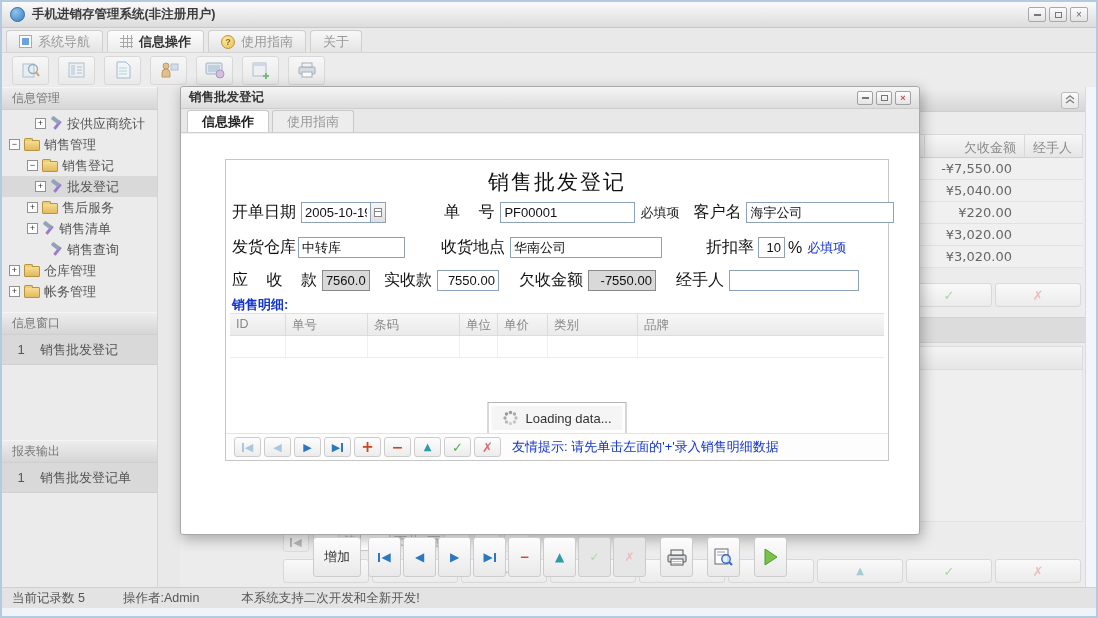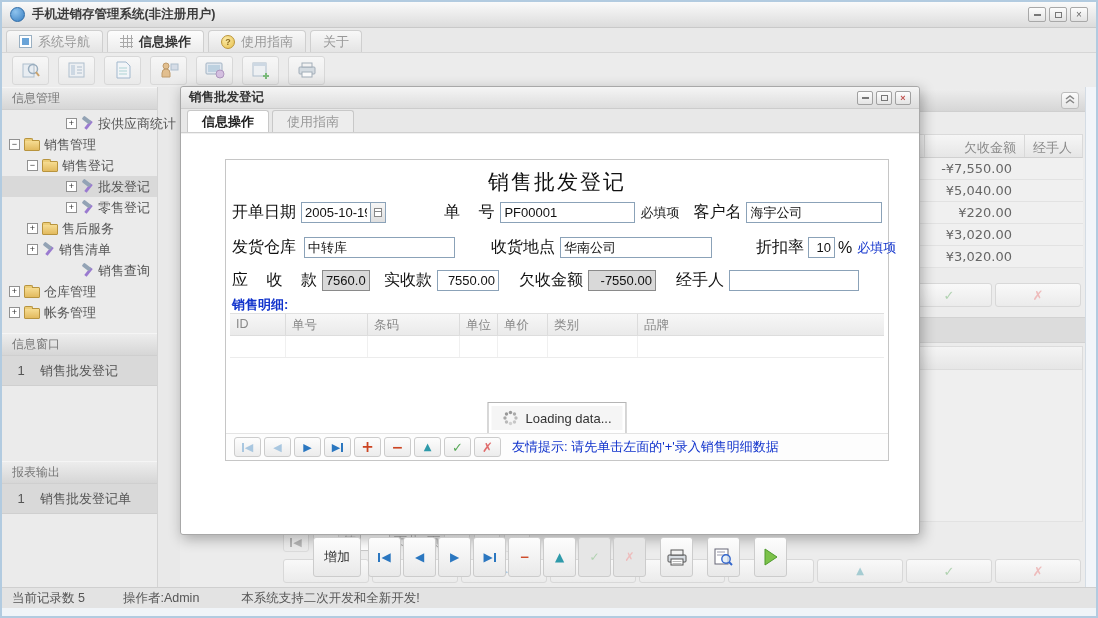--- a/index.html
+++ b/index.html
@@ -47,21 +47,21 @@
     display:flex;align-items:center;gap:9px;padding-left:10px;}
   .tbtn{width:37px;height:29px;border:1px solid #d2d2d2;border-radius:3px;
     background:linear-gradient(#fbfbfb,#e9e9e9);display:flex;align-items:center;justify-content:center;cursor:pointer;opacity:.75;}
   .tbtn svg{display:block;}
   
   .sidebar{position:absolute;left:0;top:85px;width:156px;bottom:28px;background:#ebebeb;border-right:1px solid #d4d4d4;}
   .shead{height:23px;background:linear-gradient(#ededed,#d6d6d6);border-top:1px solid #f5f5f5;
     border-bottom:1px solid #cfcfcf;display:flex;align-items:center;padding-left:10px;color:#777;font-size:12px;}
   .tree{padding-top:3px;}
   .ti{height:21px;display:flex;align-items:center;gap:4px;color:#555;cursor:pointer;padding-right:4px;}
-  .ti.lv0{padding-left:7px;} .ti.lv1{padding-left:25px;} .ti.lv2{padding-left:64px;}
+  .ti.lv0{padding-left:7px;} .ti.lv1{padding-left:25px;} .ti.lv2{padding-left:33px;}
   .ti.sel{background:#d9d9d9;}
   .exp{width:11px;height:11px;border:1px solid #919191;background:#fff;flex:0 0 11px;
     display:flex;align-items:center;justify-content:center;font-size:9px;line-height:9px;color:#333;}
   .plus .exp::after{content:"+";margin-top:-1px;}
   .minus .exp::after{content:"−";margin-top:-1px;}
   .noexp .exp{visibility:hidden;}
   .folder-ic{width:16px;height:11px;background:linear-gradient(#f6dc92,#e2ba5e);border:1px solid #b8943e;
     border-radius:1px;position:relative;flex:0 0 16px;margin-top:2px;}
   .folder-ic::before{content:"";position:absolute;top:-3px;left:-1px;width:7px;height:2px;
     background:#eccd78;border:1px solid #b8943e;border-bottom:none;border-radius:2px 2px 0 0;}
@@ -284,25 +284,20 @@
       <div class="ti lv1 minus">
           <span class="exp"></span>
           <span class="folder-ic"></span>
           <span class="tlab">销售登记</span>
         </div>
       <div class="ti lv2 plus sel">
           <span class="exp"></span>
           <span class="tool-ic"></span>
           <span class="tlab">批发登记</span>
         </div>
-      <div class="ti lv2 plus">
-          <span class="exp"></span>
-          <span class="tool-ic"></span>
-          <span class="tlab">零售登记</span>
-        </div>
       <div class="ti lv1 plus">
           <span class="exp"></span>
           <span class="folder-ic"></span>
           <span class="tlab">售后服务</span>
         </div>
       <div class="ti lv1 plus">
           <span class="exp"></span>
           <span class="tool-ic"></span>
           <span class="tlab">销售清单</span>
         </div>
@@ -492,26 +487,26 @@
           <span class="datewrap" style="margin-left:5px;">
             <input class="inp" style="width: 70px;" value="2005-10-19">
             <span class="calbtn">
                 <span class="calglyph"></span>
               </span>
           </span>
           <span class="lab wspace" style="margin-left:58px;">单 号</span>
           <input class="inp" style="width: 135px; margin-left: 6px;" value="PF00001">
           <span class="req">必填项</span>
           <span class="lab" style="margin-left:14px;">客户名</span>
-          <input class="inp" style="width: 136px; margin-left: 5px;" value="海宇公司">
+          <input class="inp" style="width: 148px; margin-left: 5px;" value="海宇公司">
         </div>
 
         <div class="frow" style="top:77px;">
           <span class="lab">发货仓库</span>
-          <input class="inp" style="width: 151px; margin-left: 8px;" value="中转库">
+          <input class="inp" style="width: 107px; margin-left: 2px;" value="中转库">
           <span class="lab" style="margin-left:36px;">收货地点</span>
           <input class="inp" style="width: 152px; margin-left: 5px;" value="华南公司">
           <span class="lab" style="margin-left:44px;">折扣率</span>
           <input class="inp num" style="width: 27px; margin-left: 4px;" value="10">
           <span class="lab" style="margin-left:3px;">%</span>
           <span class="req bluetext">必填项</span>
         </div>
 
         <div class="frow" style="top:110px;">
           <span class="lab wspace">应 收 款</span>

